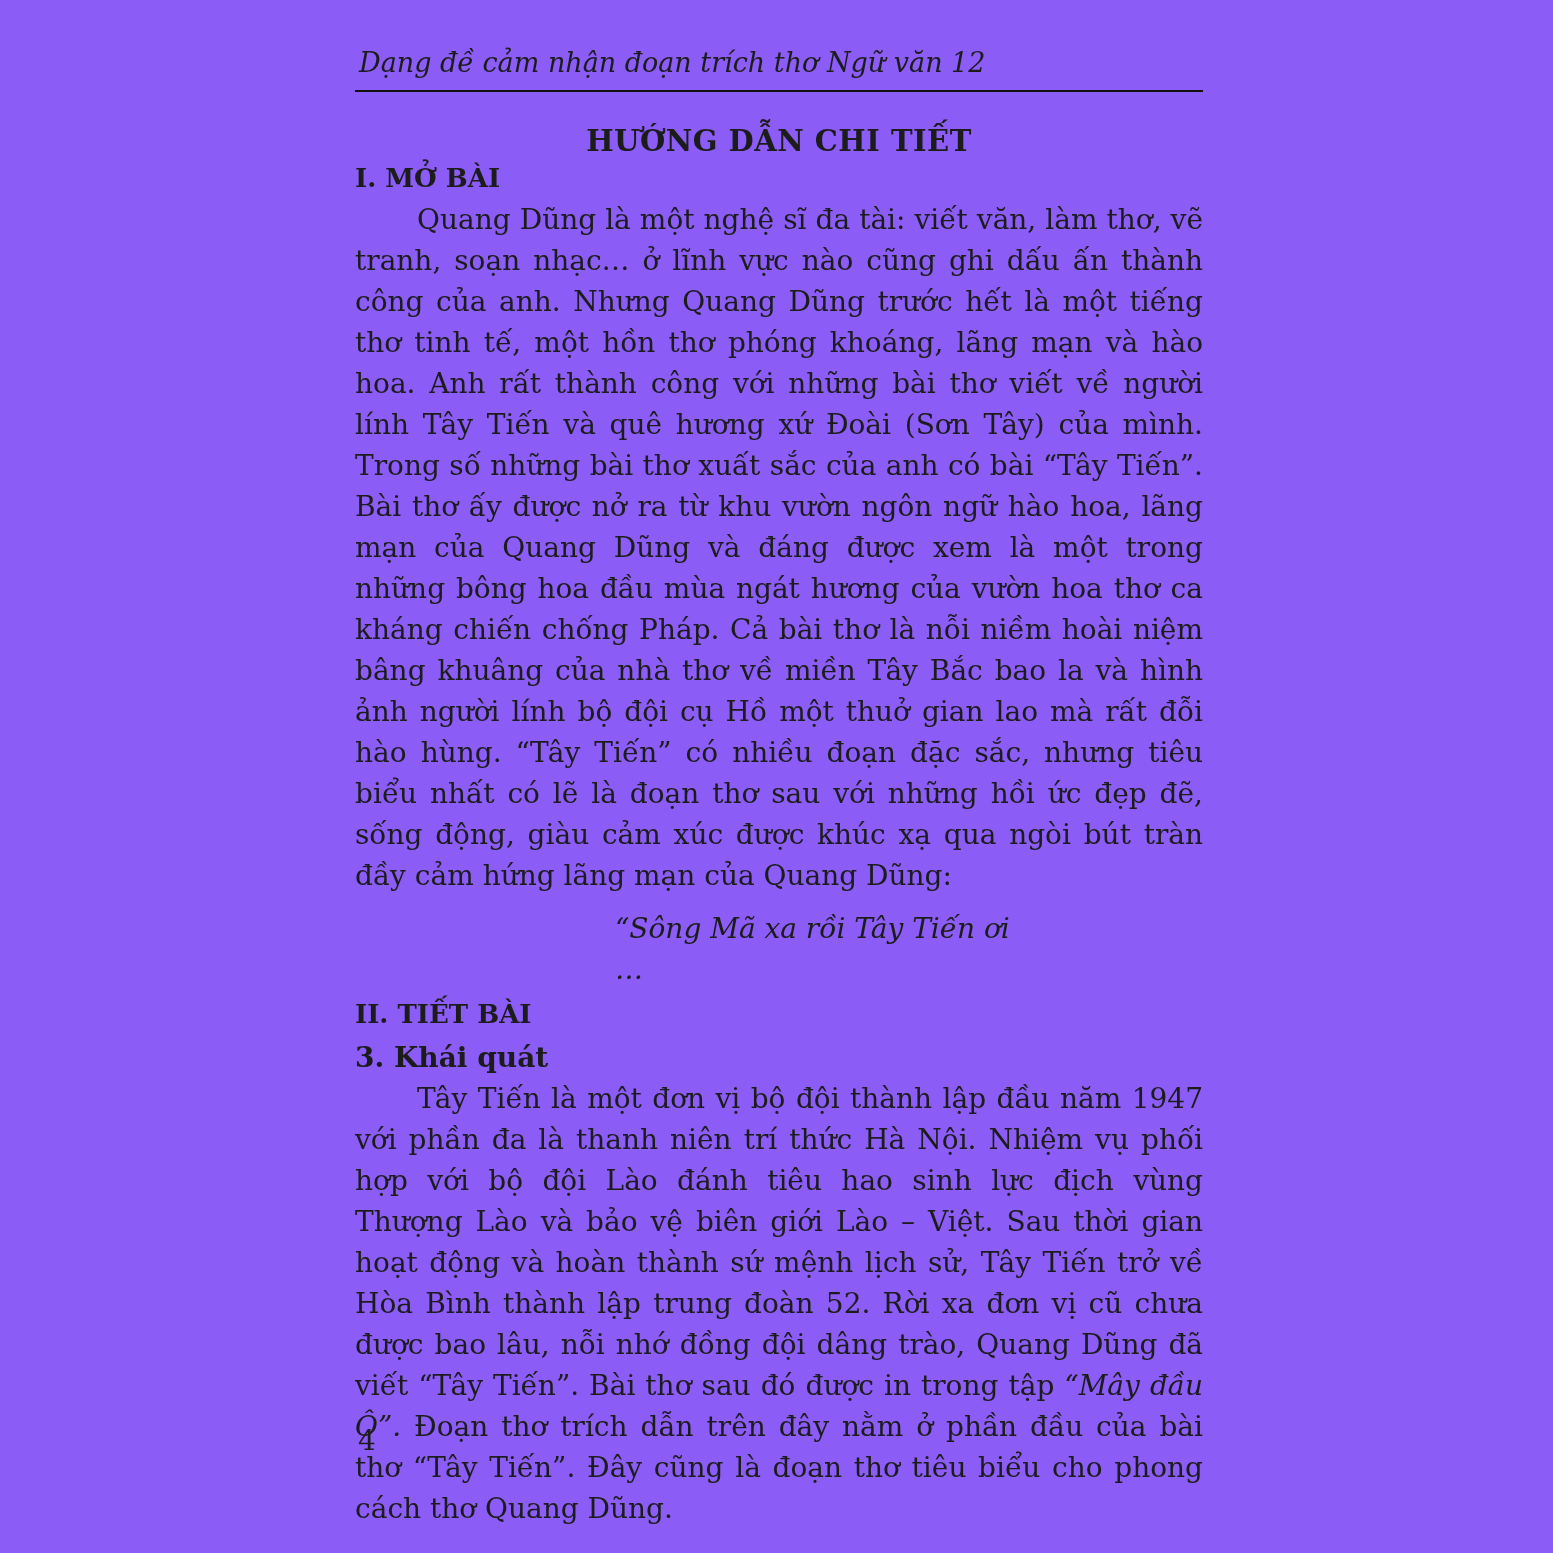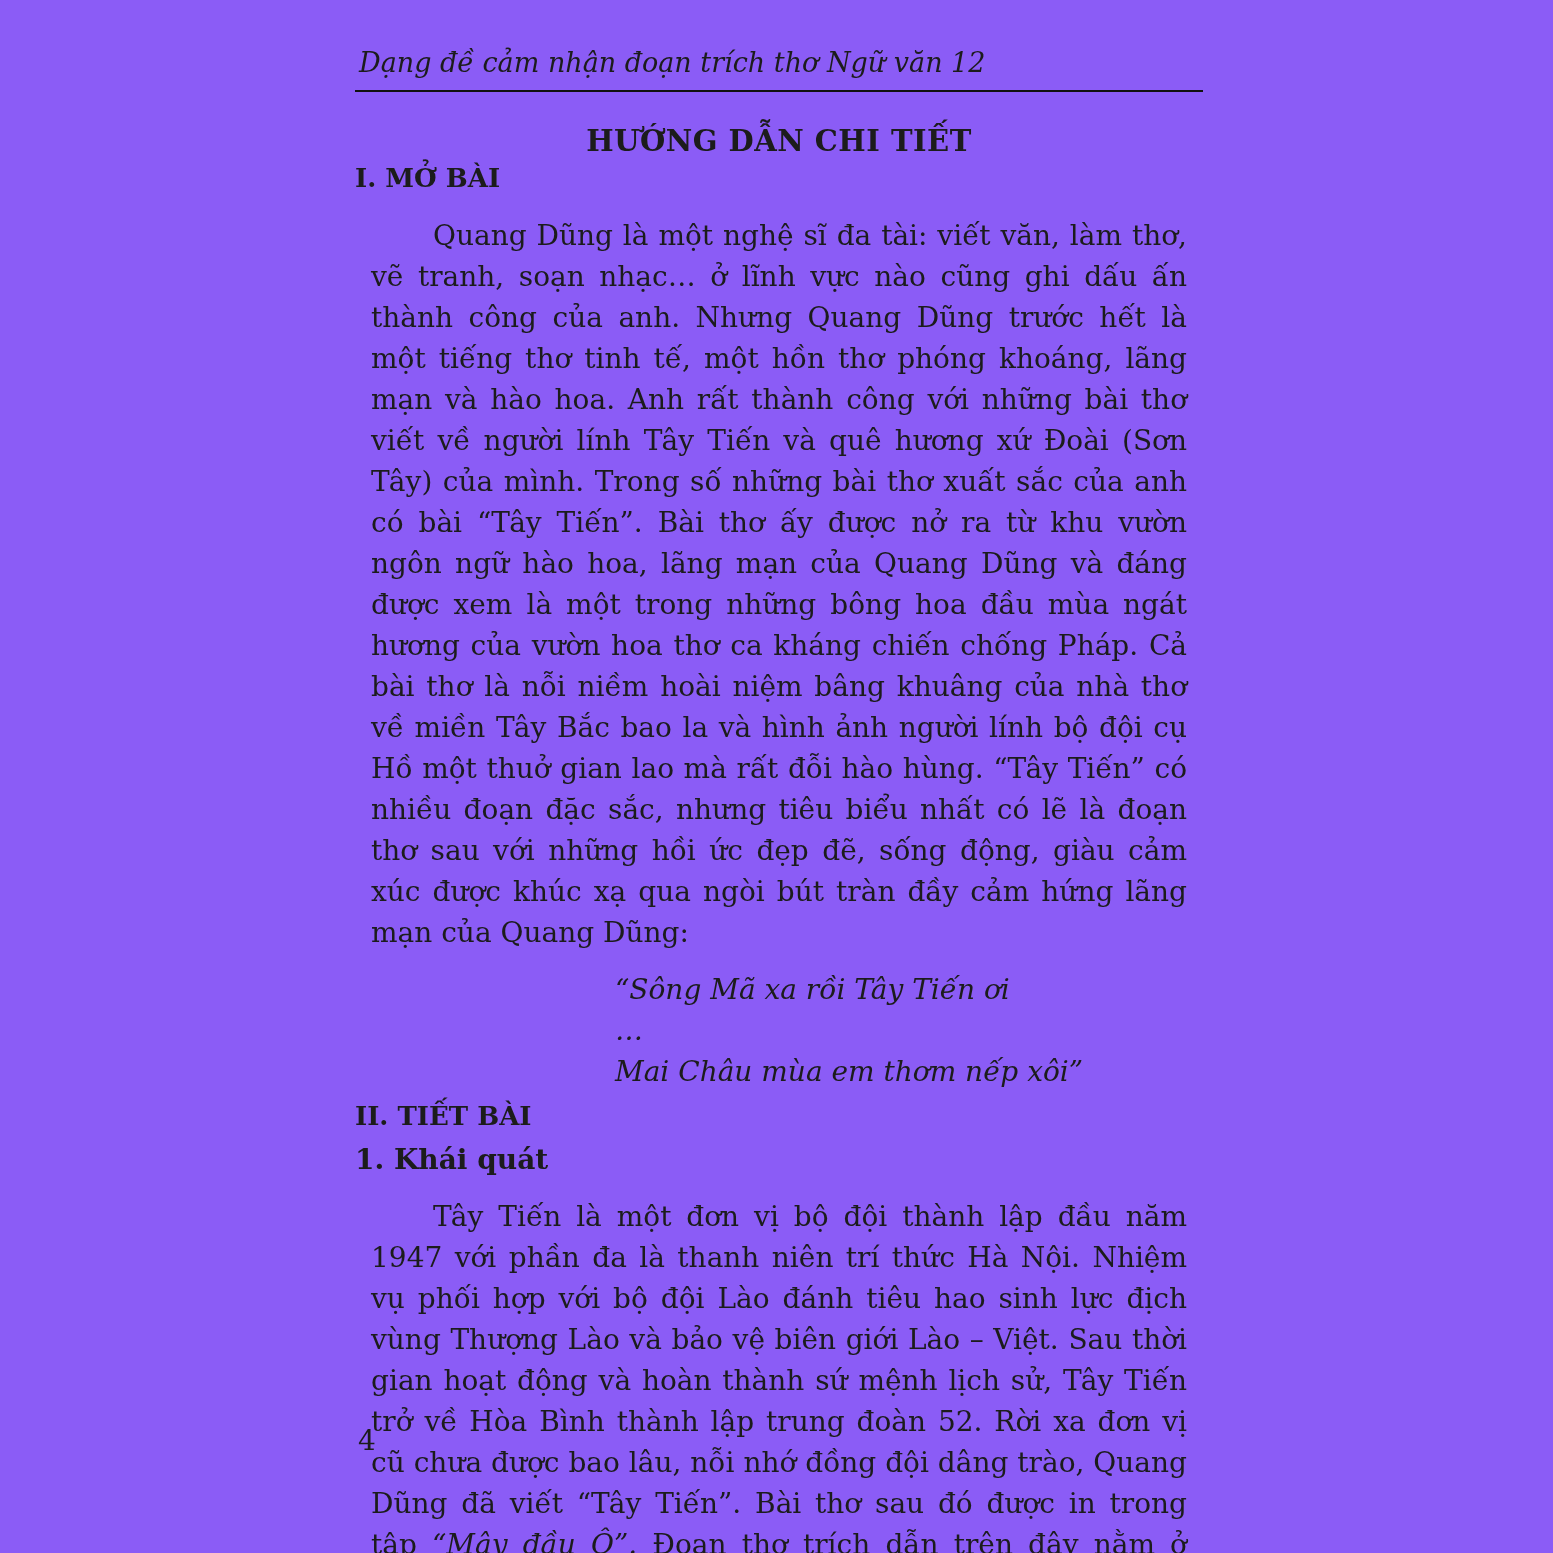--- a/index.html
+++ b/index.html
@@ -50,21 +50,21 @@
     font-weight: bold;
     font-size: 28px;
     line-height: 41px;
     margin-top: 2px;
   }
   .para {
     font-size: 28px;
     line-height: 41px;
     text-align: justify;
     text-indent: 62px;
-    margin: 16px;
+    margin: 0;
   }
   .italic {
     font-style: italic;
   }
   .verse {
     margin: 12px 0 4px 260px;
     font-style: italic;
     font-size: 28px;
     line-height: 41px;
   }
@@ -86,25 +86,24 @@
 
     <div class="doc-title">HƯỚNG DẪN CHI TIẾT</div>
 
     <div class="h1">I. MỞ BÀI</div>
 
     <p class="para">Quang Dũng là một nghệ sĩ đa tài: viết văn, làm thơ, vẽ tranh, soạn nhạc… ở lĩnh vực nào cũng ghi dấu ấn thành công của anh. Nhưng Quang Dũng trước hết là một tiếng thơ tinh tế, một hồn thơ phóng khoáng, lãng mạn và hào hoa. Anh rất thành công với những bài thơ viết về người lính Tây Tiến và quê hương xứ Đoài (Sơn Tây) của mình. Trong số những bài thơ xuất sắc của anh có bài “Tây Tiến”. Bài thơ ấy được nở ra từ khu vườn ngôn ngữ hào hoa, lãng mạn của Quang Dũng và đáng được xem là một trong những bông hoa đầu mùa ngát hương của vườn hoa thơ ca kháng chiến chống Pháp. Cả bài thơ là nỗi niềm hoài niệm bâng khuâng của nhà thơ về miền Tây Bắc bao la và hình ảnh người lính bộ đội cụ Hồ một thuở gian lao mà rất đỗi hào hùng. “Tây Tiến” có nhiều đoạn đặc sắc, nhưng tiêu biểu nhất có lẽ là đoạn thơ sau với những hồi ức đẹp đẽ, sống động, giàu cảm xúc được khúc xạ qua ngòi bút tràn đầy cảm hứng lãng mạn của Quang Dũng:</p>
 
     <div class="verse">
       <div>“Sông Mã xa rồi Tây Tiến ơi</div>
       <div>…</div>
-      <div>Mai Châu mùa em thơm nếp xôi”</div>
     </div>
 
     <div class="h1">II. TIẾT BÀI</div>
 
-    <div class="h2">1. Khái quát</div>
+    <div class="h2">3. Khái quát</div>
 
     <p class="para"><span>Tây Tiến là một đơn vị bộ đội thành lập đầu năm 1947 với phần đa là thanh niên trí thức Hà Nội. Nhiệm vụ phối hợp với bộ đội Lào đánh tiêu hao sinh lực địch vùng Thượng Lào và bảo vệ biên giới Lào – Việt. Sau thời gian hoạt động và hoàn thành sứ mệnh lịch sử, Tây Tiến trở về Hòa Bình thành lập trung đoàn 52. Rời xa đơn vị cũ chưa được bao lâu, nỗi nhớ đồng đội dâng trào, Quang Dũng đã viết “Tây Tiến”. Bài thơ sau đó được in trong tập </span><span class="italic">“Mây đầu Ô”.</span><span> Đoạn thơ trích dẫn trên đây nằm ở phần đầu của bài thơ “Tây Tiến”. Đây cũng là đoạn thơ tiêu biểu cho phong cách thơ Quang Dũng.</span></p>
 
   </div>
 
   <div class="page-number">4</div>
 </div>
 
 </body></html>

